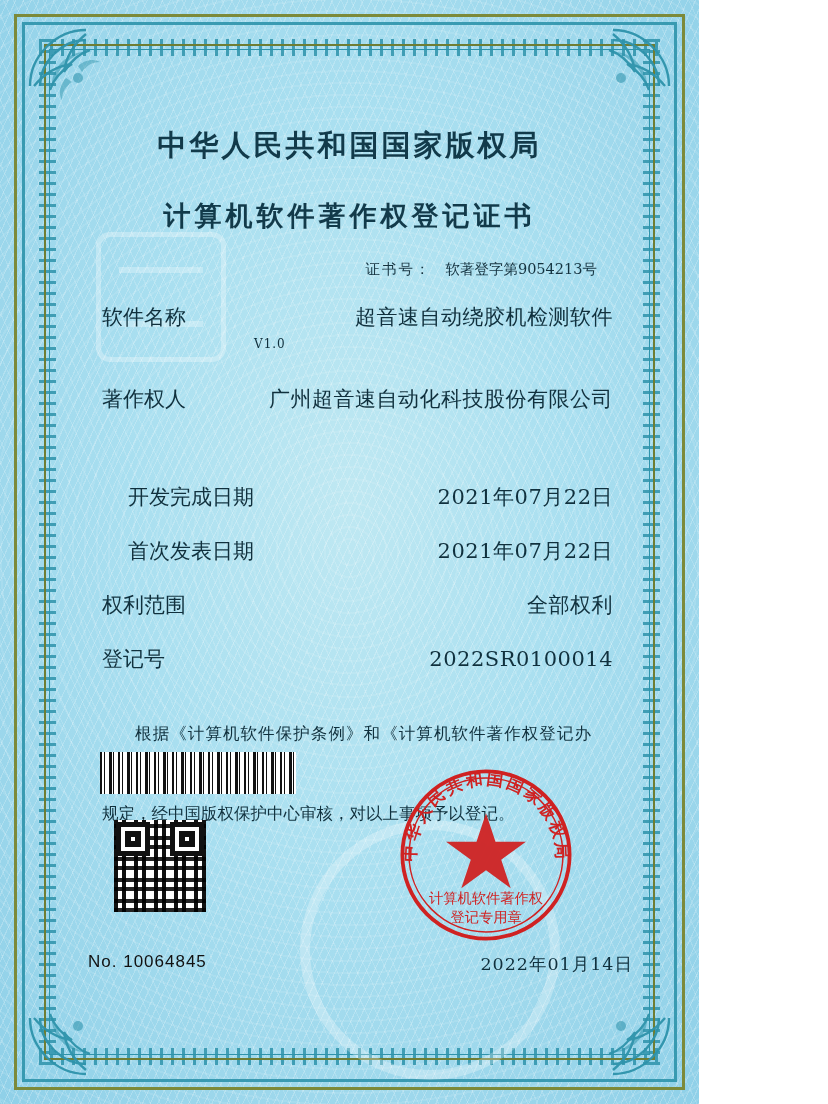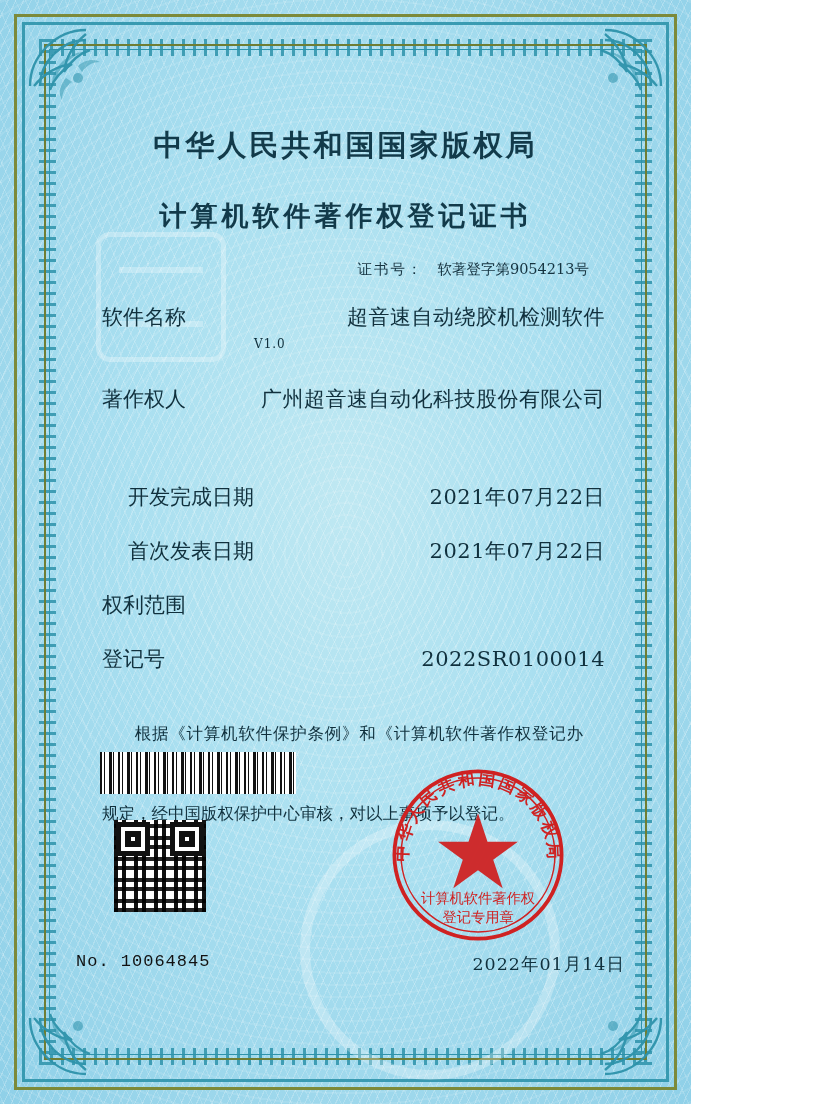--- a/index.html
+++ b/index.html
@@ -10,20 +10,21 @@
   body {
     font-family: "DejaVu Sans", "Liberation Sans", sans-serif;
   }
   #cert {
     position: relative;
     width: 691px;
     height: 1104px;
     overflow: hidden;
     background:
       radial-gradient(ellipse at 50% 45%, #bfe8f2 0%, #a9dff0 45%, #9ed8ec 70%, #8fd0e8 100%);
+    padding-left: 8px;
   }
   
   #cert::before {
     content: "";
     position: absolute;
     inset: 0;
     background-image:
       repeating-linear-gradient(115deg, rgba(255,255,255,0.22) 0 1px, rgba(255,255,255,0) 1px 7px),
       repeating-linear-gradient(-115deg, rgba(255,255,255,0.16) 0 1px, rgba(255,255,255,0) 1px 9px),
       repeating-radial-gradient(circle at 50% 50%, rgba(255,255,255,0.10) 0 2px, rgba(255,255,255,0) 2px 12px);
@@ -222,25 +223,25 @@
     width: 24px; height: 24px;
     border: 5px solid #111;
     background: #fff;
     box-shadow: inset 0 0 0 4px #fff, inset 0 0 0 10px #111;
   }
   .qr::before { left: 2px; top: 2px; }
   .qr::after  { right: 2px; top: 2px; }
 
   .serial {
     position: absolute;
-    left: 76px;
+    left: 88px;
     top: 952px;
     font-size: 17px;
     color: #111;
-    font-family: Liberation Mono, monospace;
+    font-family: Liberation Sans, sans-serif;
     letter-spacing: 1px;
   }
   .issue-date {
     position: absolute;
     right: 66px;
     top: 952px;
     font-size: 17.5px;
     color: #10303d;
     font-family: "DejaVu Serif", "Liberation Serif", serif;
     letter-spacing: 1px;
@@ -349,20 +350,21 @@
       </div>
 
       <div class="row gap-md">
         <div class="k">首次发表日期</div>
         <div class="v">2021年07月22日</div>
       </div>
 
 
       <div class="row gap-md">
         <div class="k spread">权利范围</div>
+        <div class="v">全部权利</div>
       </div>
 
       <div class="row gap-md">
         <div class="k spread">登记号</div>
         <div class="v">2022SR0100014</div>
       </div>
 
     </div>
 
     <div class="statement">

